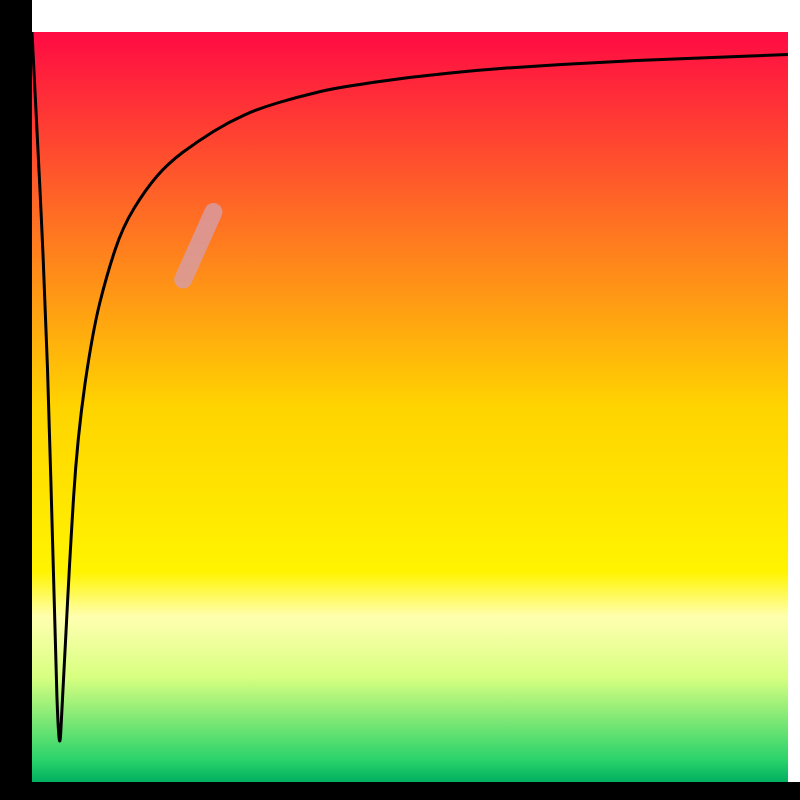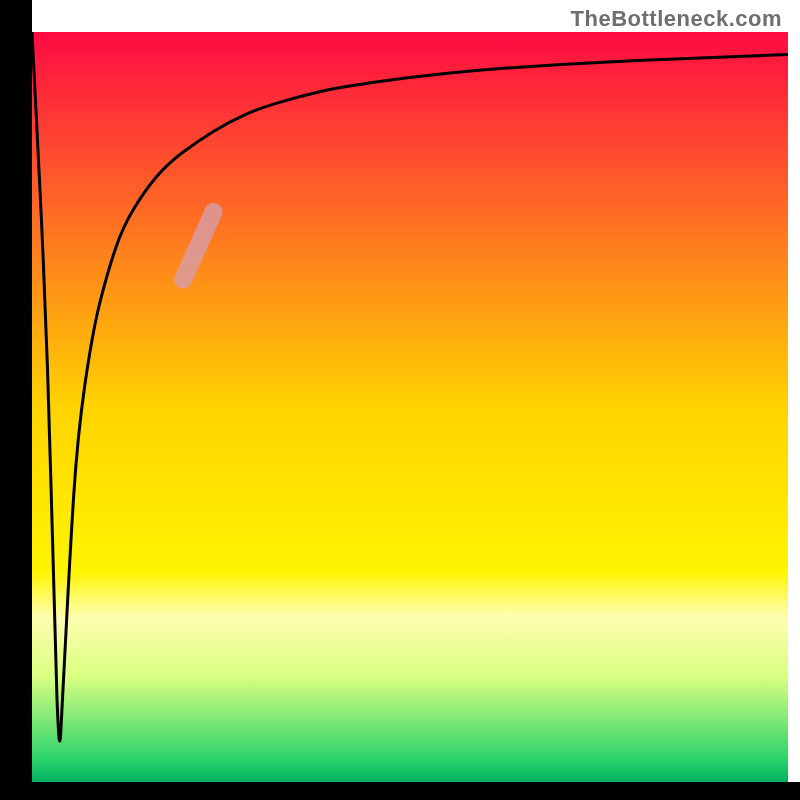--- a/index.html
+++ b/index.html
@@ -51,14 +51,13 @@
   <rect id="plot-bg" x="32" y="32" width="756" height="750" fill="url(#bg-grad)"></rect>
 
   <path id="highlight" stroke-linecap="round" fill="none" stroke="#d89ba0" stroke-opacity="0.85" stroke-width="18" d="M 183.20000000000002 279.5 L 213.44 212"></path>
 
   <path id="curve" fill="none" stroke="#000" stroke-width="3" d="M 32.0 32.0 Q 32.0 32.0 39.6 182.0 Q 47.1 332.0 50.9 482.0 Q 54.7 632.0 56.9 695.8 Q 59.2 759.5 60.7 733.3 Q 62.2 707.0 66.0 632.0 Q 69.8 557.0 73.6 497.0 Q 77.4 437.0 84.9 384.5 Q 92.5 332.0 100.0 302.0 Q 107.6 272.0 115.2 249.5 Q 122.7 227.0 134.1 208.3 Q 145.4 189.5 156.7 176.4 Q 168.1 163.3 183.2 152.0 Q 198.3 140.8 213.4 131.4 Q 228.6 122.0 243.7 115.3 Q 258.8 108.5 277.7 102.9 Q 296.6 97.3 315.5 92.8 Q 334.4 88.2 372.2 82.6 Q 410.0 77.0 447.8 73.3 Q 485.6 69.5 523.4 66.9 Q 561.2 64.2 599.0 62.4 Q 636.8 60.5 674.6 59.0 Q 712.4 57.5 750.2 56.0 T 788.0 54.5"></path>
 
   <rect id="axis-left" fill="#000" x="0" y="0" width="32" height="800"></rect>
   <rect id="axis-bottom" fill="#000" x="0" y="782" width="800" height="18"></rect>
 </svg>
 
-<div class="watermark">TheBottleneck.com</div>
 </div>
 
 </body></html>

